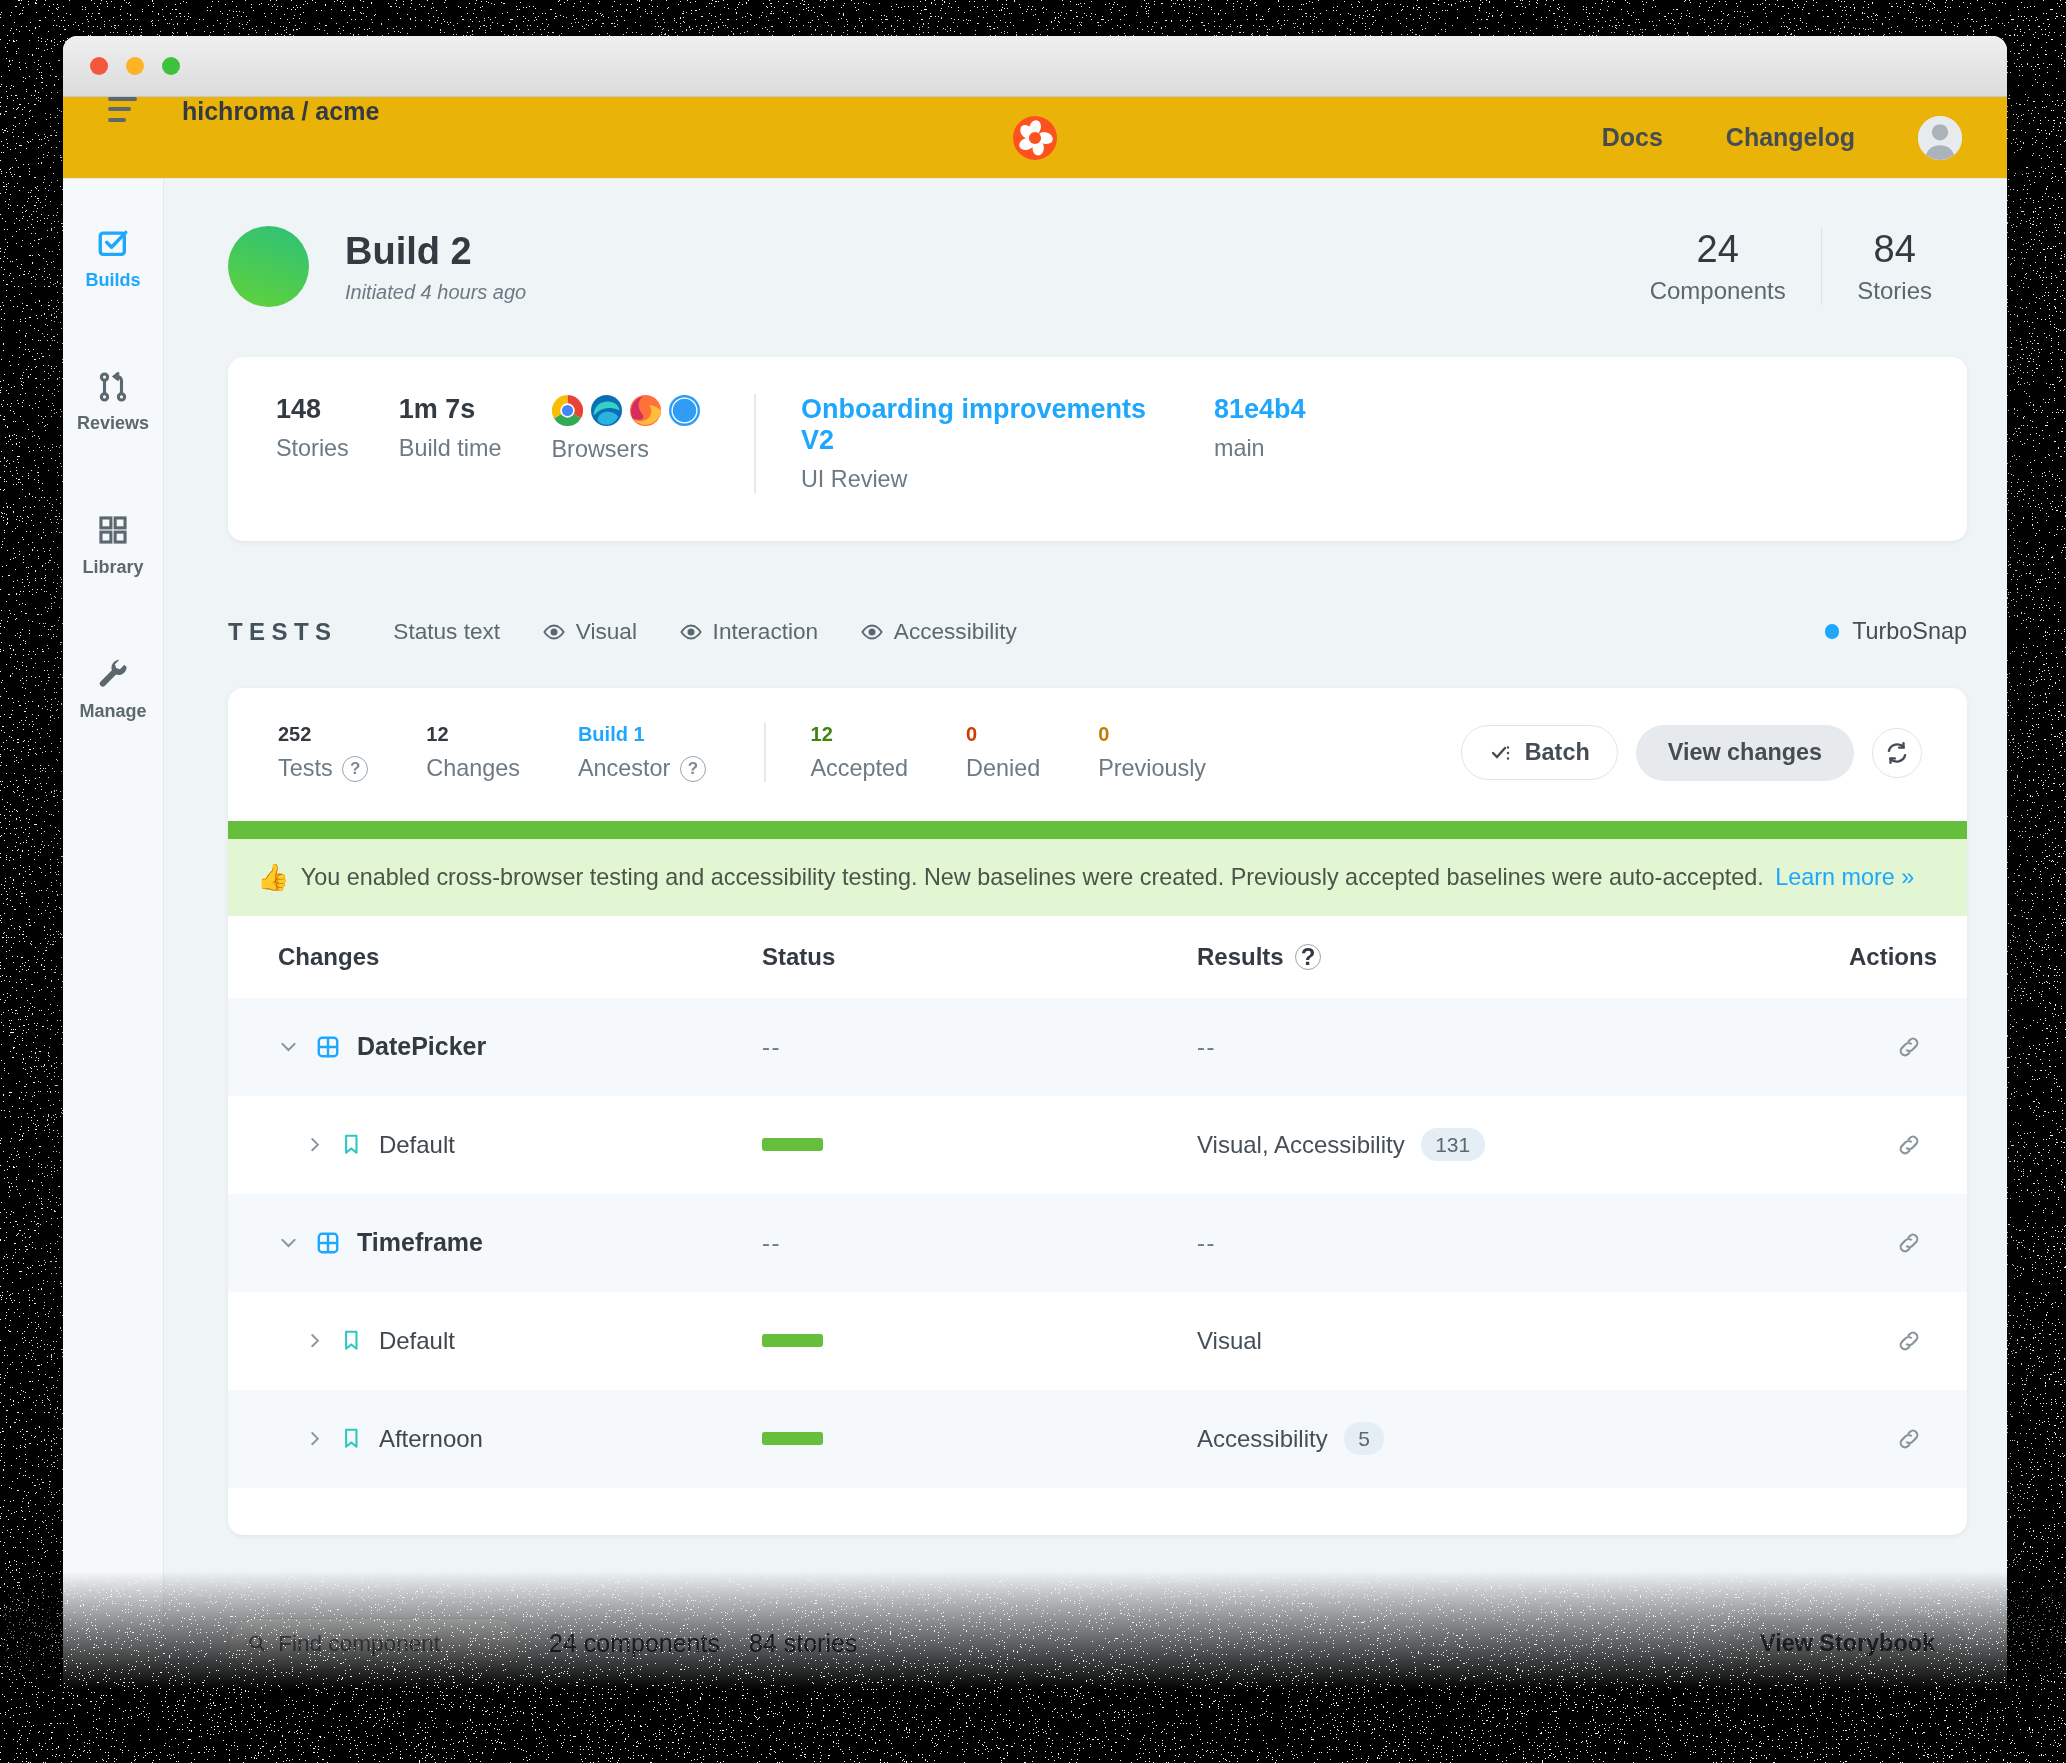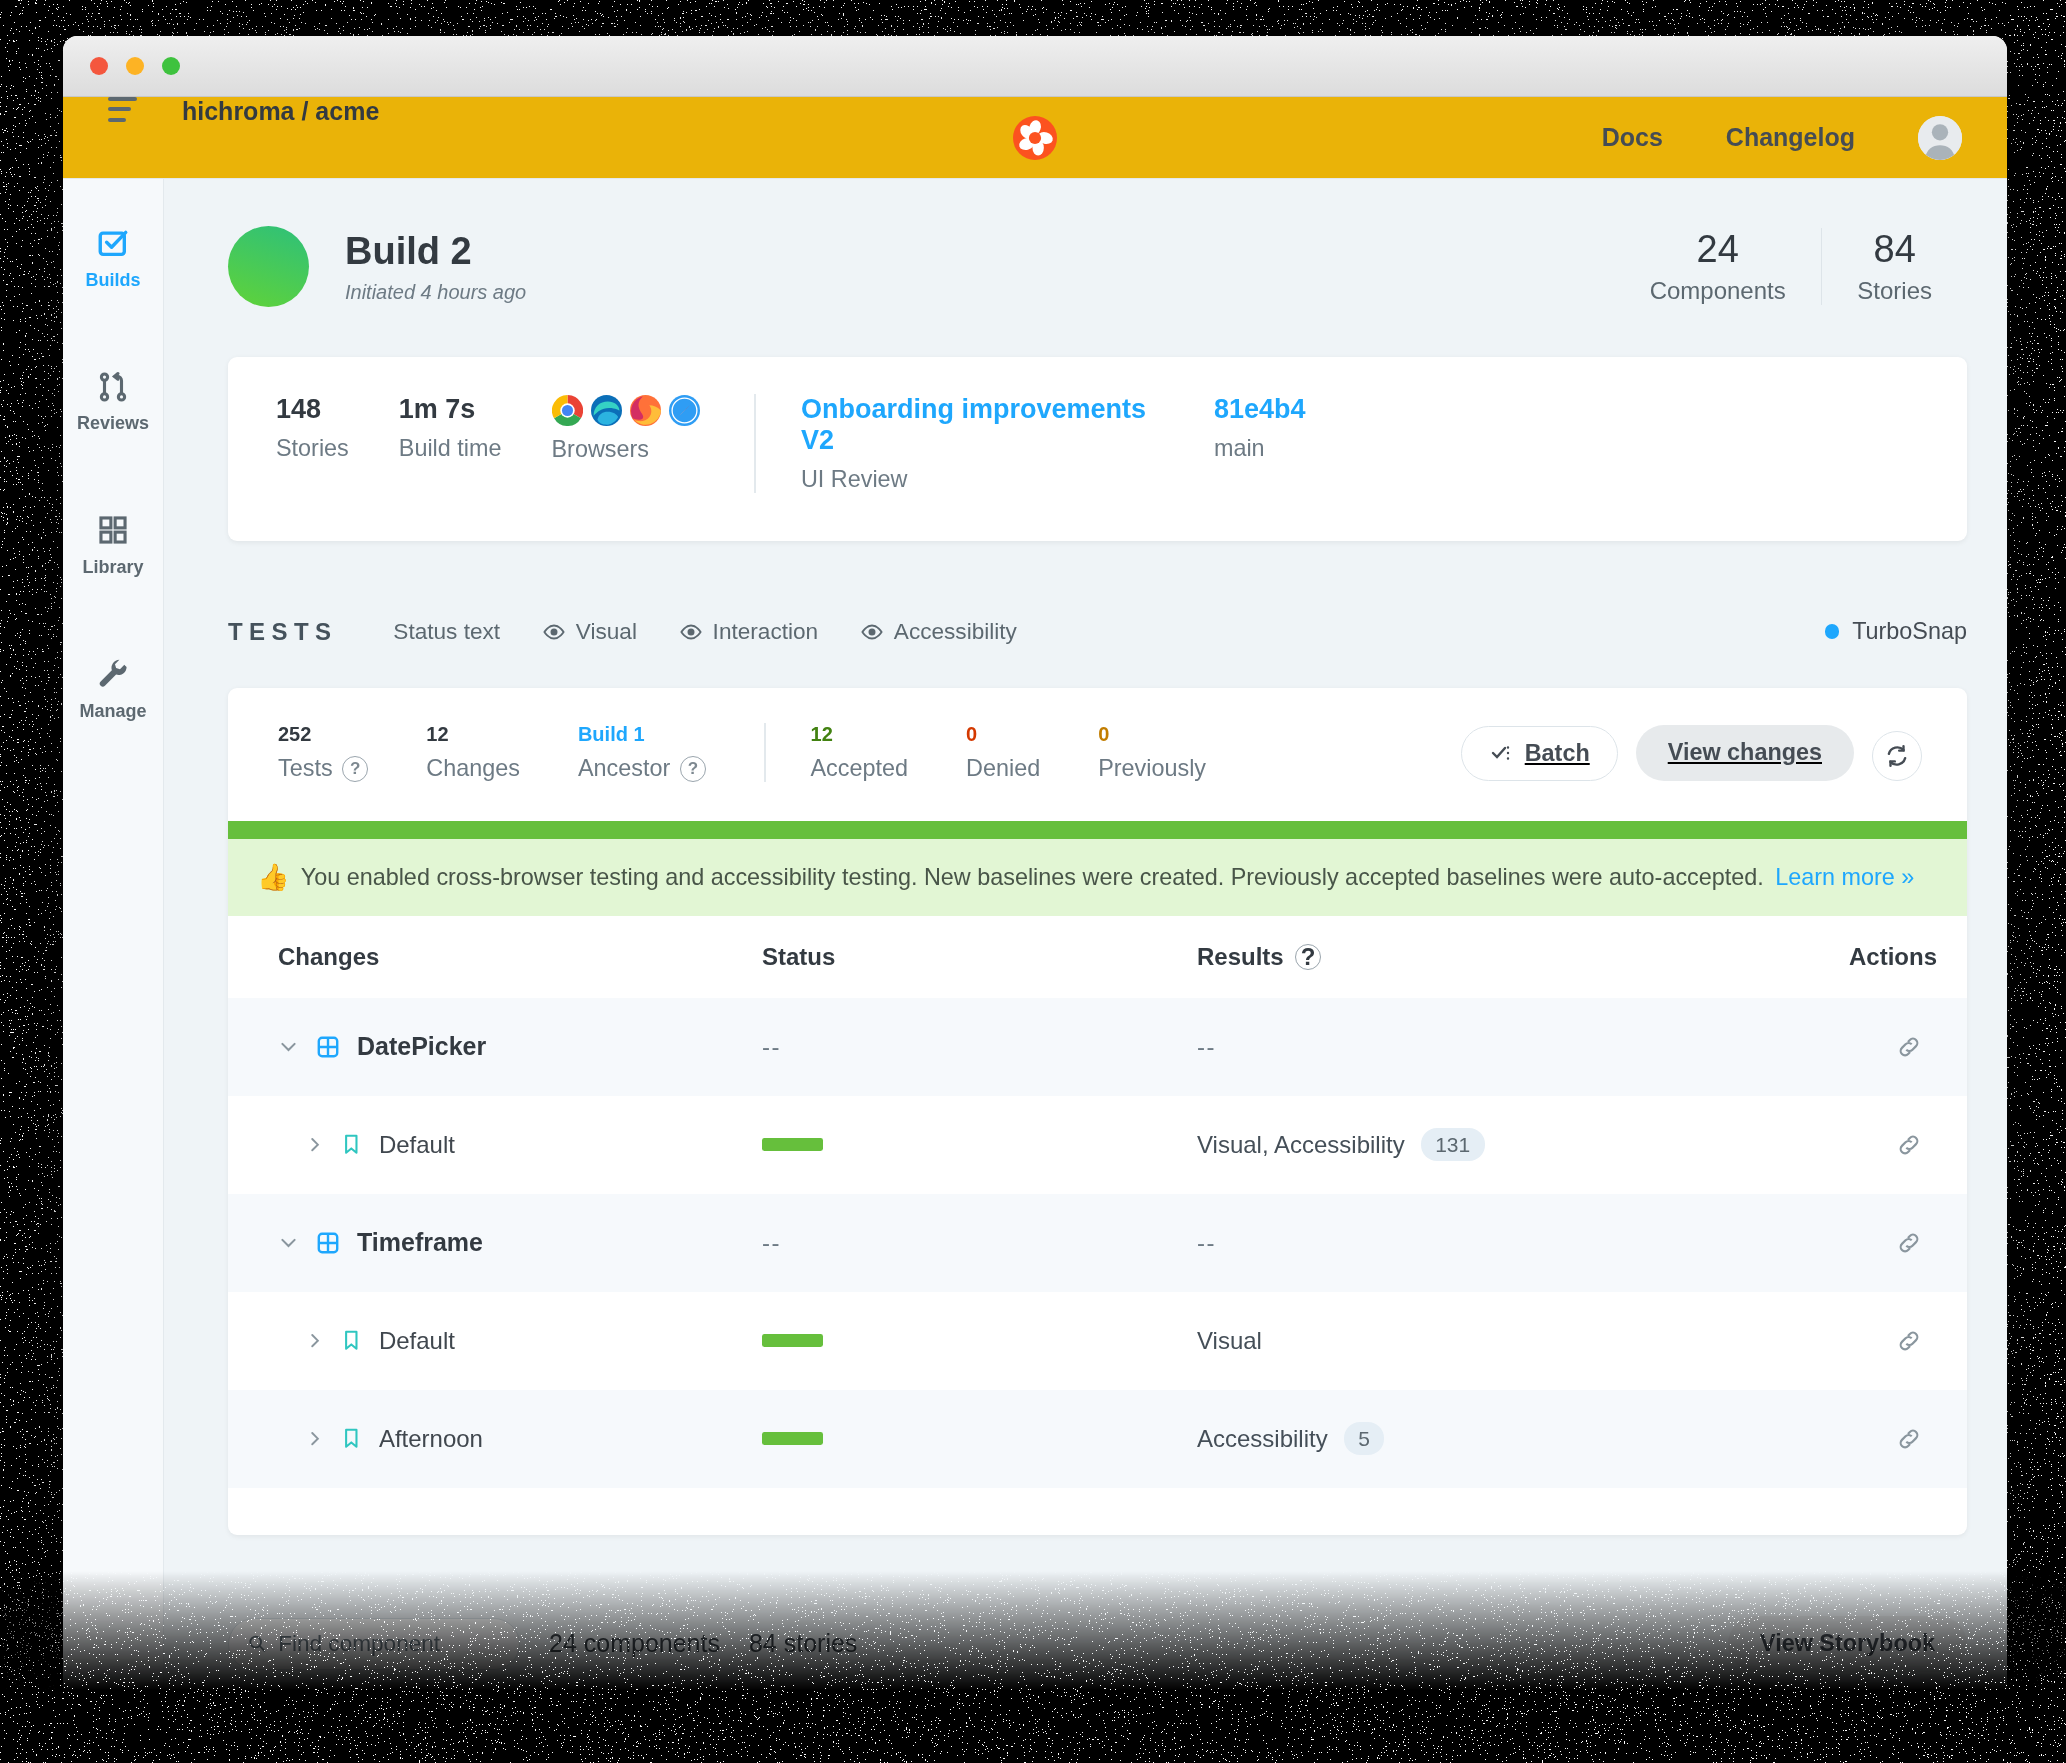--- a/index.html
+++ b/index.html
@@ -50,21 +50,21 @@
     background:linear-gradient(200deg,#30c177 5%,#5ed23b 95%); }
   .build-titles { margin-left:36px; }
   .build-title { font-size:38px; font-weight:bold; color:#333a41; }
   .build-sub { font-size:20px; color:#6d7a84; margin-top:8px;font-style:italic; }
   .head-stats { margin-left:auto; display:flex; align-items:center; }
   .head-stat { text-align:center; padding:0 35px; }
   .head-stat .num { font-size:38px; color:#333a41; }
   .head-stat .cap { font-size:24px; color:#5c6870; margin-top:6.4px; }
   .vdiv { width:1.6px; align-self:stretch; background:#dde4e9; }
 
-  .card { background:#fff; border-radius:9px; box-shadow:0 1.6px 4.8px rgba(0,0,0,.06); }
+  .card { background:#fff; border-radius:15px; box-shadow:0 1.6px 4.8px rgba(0,0,0,.06); }
 
   
   .summary { margin-top:50px; padding:37px 48px 48px; display:flex; }
   .stat { margin-right:50px; }
   .stat .v { font-size:27px; font-weight:bold; color:#333a41; }
   .stat .l { font-size:23.4px; color:#6d7a84; margin-top:9.7px; }
   .browsers { display:flex; gap:8px; align-items:center; height:32px; }
   .sum-div { width:1.6px; background:#e3e9ed; margin:0 45px 0 4.8px; align-self:stretch; }
   .commit .v, .branchcol .v { font-size:27px; font-weight:bold; color:#1EA7FD; }
   .commit { width:363px; }
@@ -84,21 +84,21 @@
   .tests-card { margin-top:42px; overflow:hidden; }
   .tc-stats { display:flex; align-items:center; padding:35px 45px 39px 50px; }
   .tstat { margin-right:58px; }
   .tstat .v { font-size:20px; font-weight:bold; color:#333a41; }
   .tstat .v.link { color:#1EA7FD; }
   .tstat .v.green { color:#428211; } .tstat .v.red { color:#d43900; } .tstat .v.orange { color:#c27d00; }
   .tstat .l { font-size:23.4px; color:#6d7a84; margin-top:9.7px; display:flex; align-items:center; gap:9.7px; }
   .tc-div { width:1.6px; background:#e3e9ed; align-self:stretch; margin:0 45px 0 0; }
   .qmark { width:26px; height:26px; border:1.6px solid #9aa5ad; border-radius:50%; color:#7d8890;
     font-size:17px; display:inline-flex; align-items:center; justify-content:center; font-weight:bold; }
-  .tc-actions { margin-left:auto; display:flex; align-items:flex-end; gap:18px;text-decoration:underline; }
+  .tc-actions { margin-left:auto; display:flex; align-items:center; gap:18px; }
   .btn { border-radius:32px; font-size:23.4px; font-weight:bold; color:#454c54;
     display:inline-flex; align-items:center; gap:11.3px; cursor:pointer; }
   .btn.outline { border:1.6px solid #dde4e9; background:#fff; padding:13px 27px; }
   .btn.gray { background:#e7eaec; padding:14.5px 32px; }
   .iconbtn { width:50px; height:50px; border:1.6px solid #dde4e9; border-radius:50%; background:#fff;
     display:flex; align-items:center; justify-content:center; cursor:pointer; }
 
   .progress { height:18px; background:#66BF3C; }
   .alert { background:#e2f6d4; padding:22.6px 29px; display:flex; align-items:center; gap:11.3px; }
   .alert .txt { font-size:23.4px; color:#485548; }

